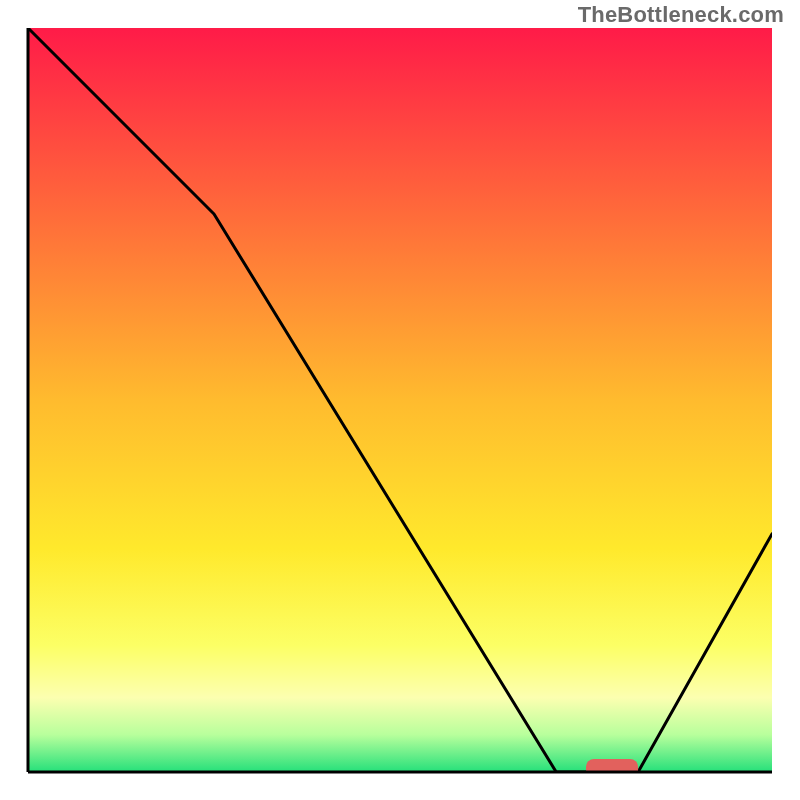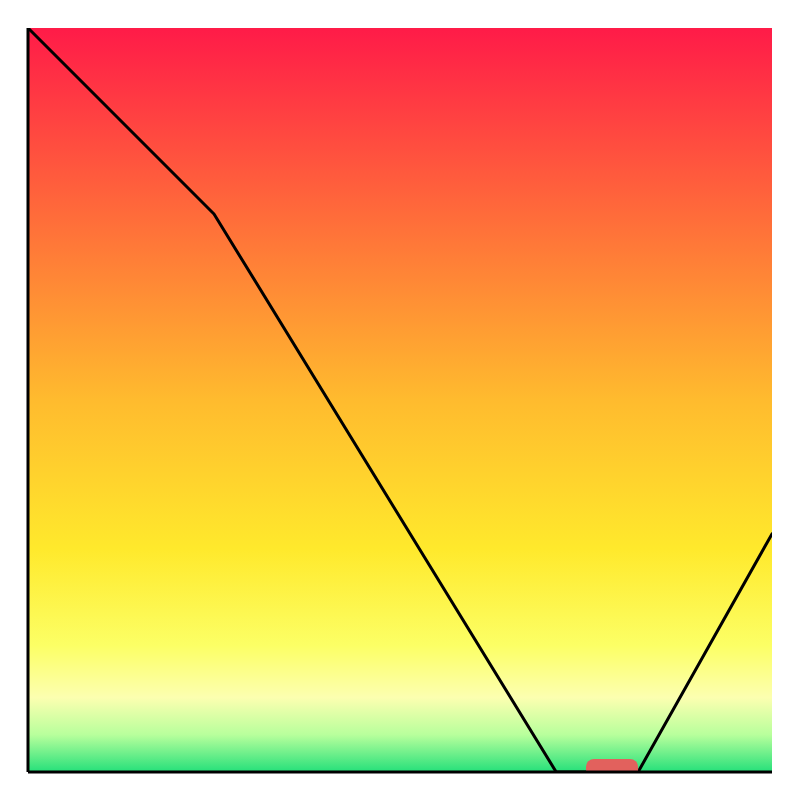--- a/index.html
+++ b/index.html
@@ -25,20 +25,21 @@
     letter-spacing: 0.2px;
   }
   svg {
     display: block;
   }
 </style>
 </head>
 <body>
 
 <div class="container">
+  <div class="watermark">TheBottleneck.com</div>
 
   <svg id="chart-svg" width="800" height="800" viewBox="0 0 800 800">
     <defs>
       <linearGradient id="bg-grad" x1="0" y1="0" x2="0" y2="1">
           <stop offset="0%" stop-color="#ff1b48"></stop>
           <stop offset="25%" stop-color="#ff6b3a"></stop>
           <stop offset="50%" stop-color="#ffbb2e"></stop>
           <stop offset="70%" stop-color="#ffe92c"></stop>
           <stop offset="83%" stop-color="#fcff65"></stop>
           <stop offset="90%" stop-color="#fcffb0"></stop>

